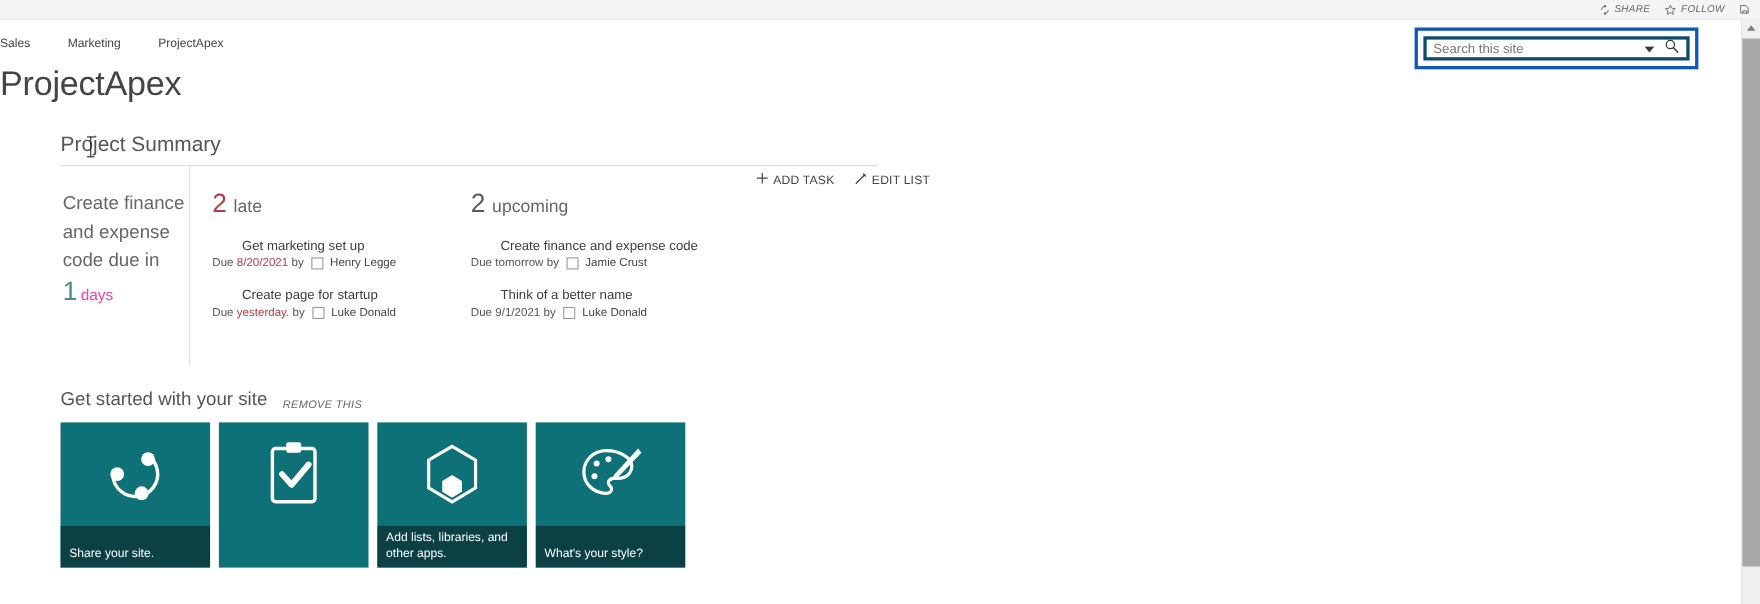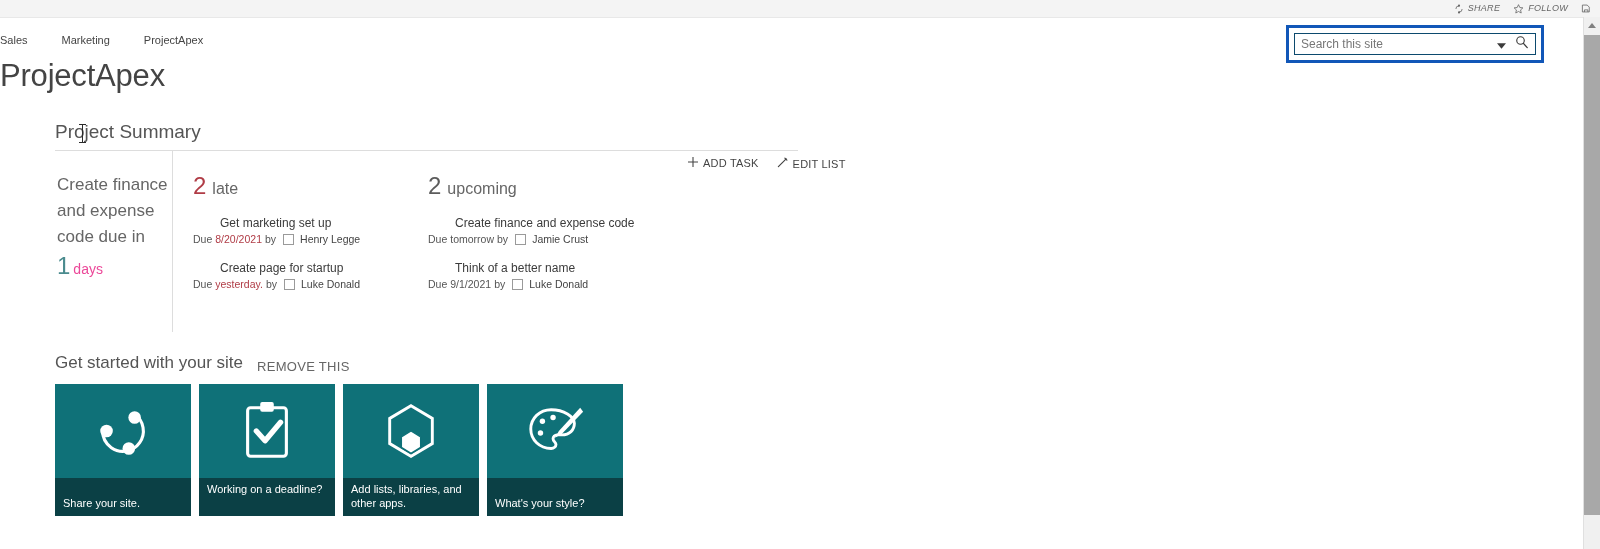--- a/index.html
+++ b/index.html
@@ -52,21 +52,21 @@
     left: 1286px; top: 25px;
     width: 258px; height: 38px;
     border: 3px solid #1157b8;
     background: #ffffff;
     box-sizing: border-box;
   }
   .search-inner {
     position: absolute;
     left: 1294px; top: 33px;
     width: 242px; height: 22px;
-    border: 1px solid #0c4a6e;
+    border: 3px solid #0c4a6e;
     background: #ffffff;
     box-sizing: border-box;
     display: flex;
     align-items: center;
   }
   .search-input {
     flex: 1;
     border: 0;
     outline: none;
     background: transparent;
@@ -274,24 +274,25 @@
     align-items: flex-end;
     gap: 14px;
   }
   .gs-title {
     font-size: 17px;
     font-weight: 300;
     color: #555555;
     line-height: 22px;
   }
   .gs-remove {
-    font-size: 13px;
+    font-size: 10px;
     color: #666666;
     letter-spacing: .3px;
     cursor: pointer;
+    font-style: italic;
   }
 
   .tiles {
     position: absolute;
     left: 55px; top: 384px;
     display: flex;
     gap: 8px;
   }
   .tile {
     width: 136px;
@@ -529,21 +530,20 @@
   </div>
 
   <div class="tile">
     <div class="tile-art">
       <svg width="58" height="62" viewBox="0 0 56 64">
         <rect x="8" y="8" width="40" height="50" rx="3" fill="none" stroke="#ffffff" stroke-width="3.2"></rect>
         <rect x="21" y="2" width="14" height="10" rx="2" fill="#ffffff"></rect>
         <path d="M17 32l9 10 16-19" fill="none" stroke="#ffffff" stroke-width="5.5" stroke-linecap="round" stroke-linejoin="round"></path>
       </svg>
     </div>
-    <div class="tile-foot">Working on a deadline?</div>
   </div>
 
   <div class="tile">
     <div class="tile-art">
       <svg width="62" height="62" viewBox="0 0 64 64">
         <path d="M32 6l22 13v26L32 58 10 45V19z" fill="none" stroke="#ffffff" stroke-width="3"></path>
         <path d="M22 38l10-6 10 6v11l-10 6-10-6z" fill="#ffffff" stroke="#0f7178" stroke-width="1.5"></path>
       </svg>
     </div>
     <div class="tile-foot">Add lists, libraries, and other apps.</div>

